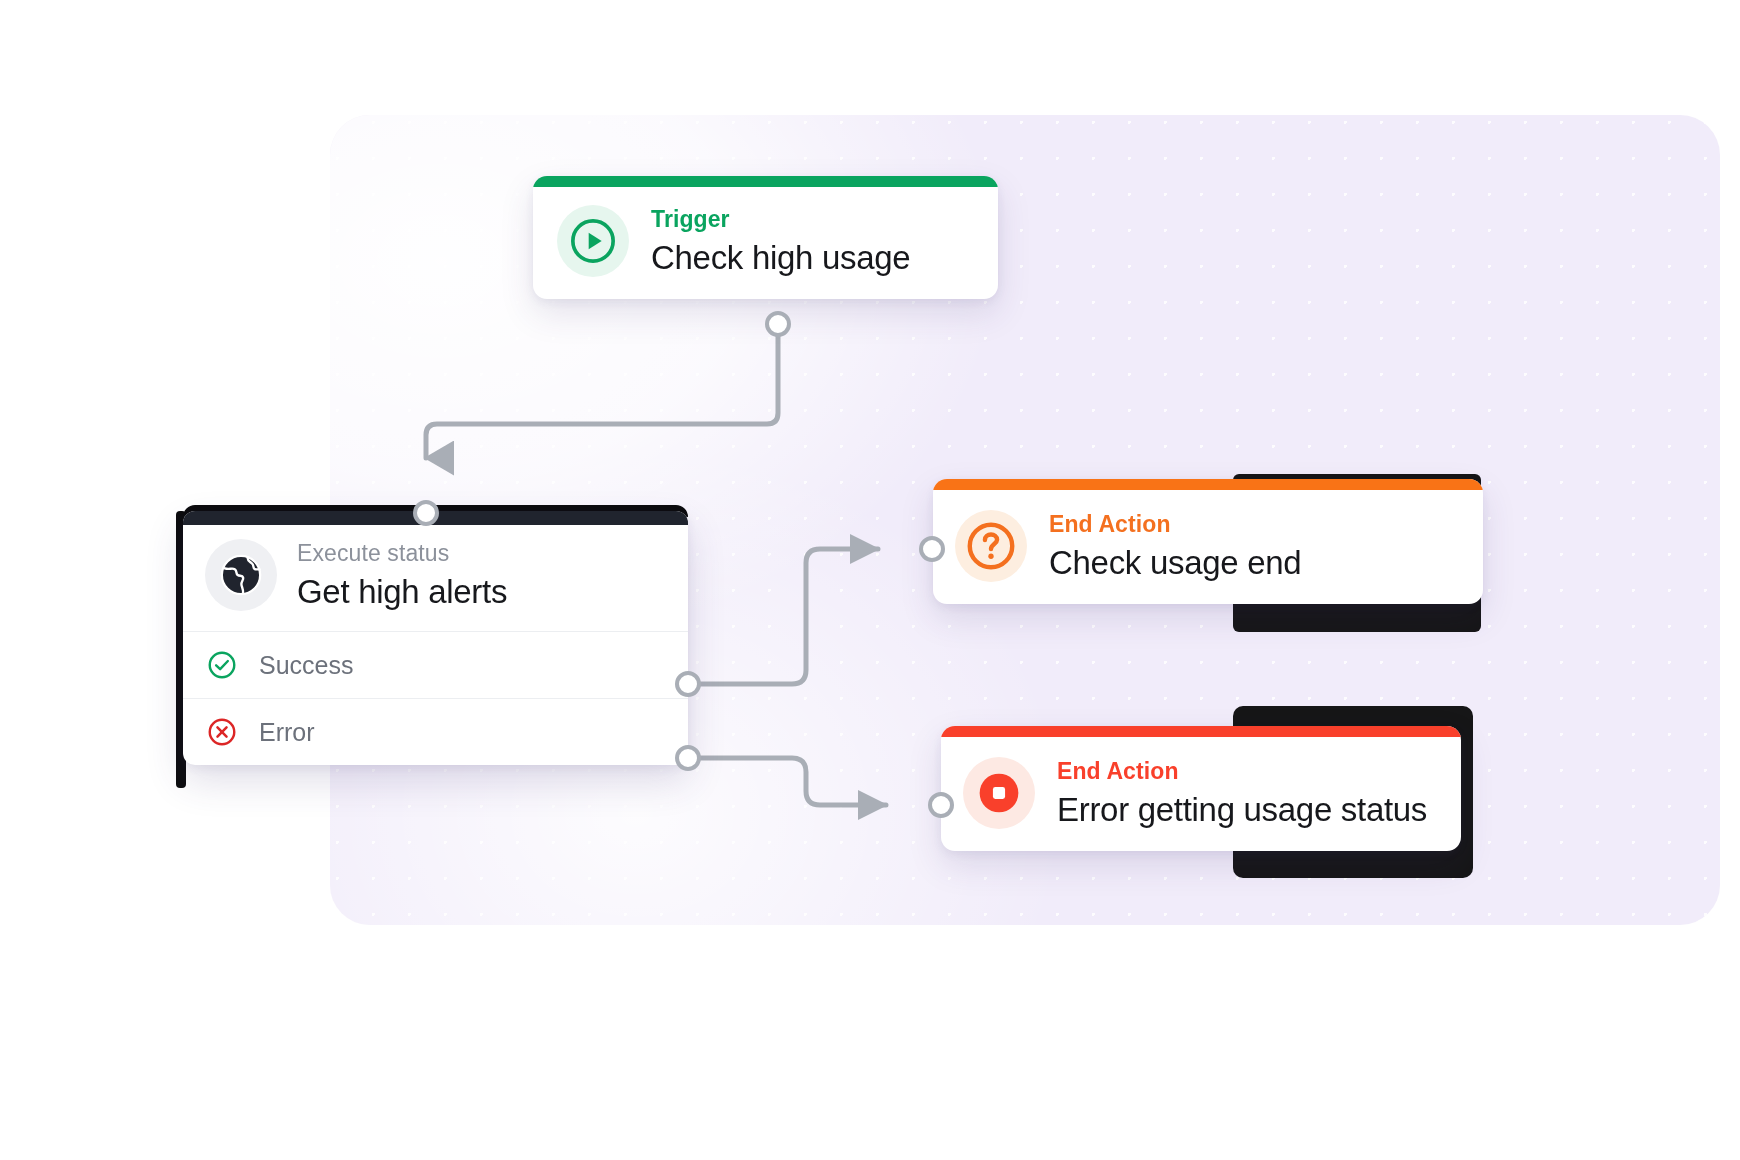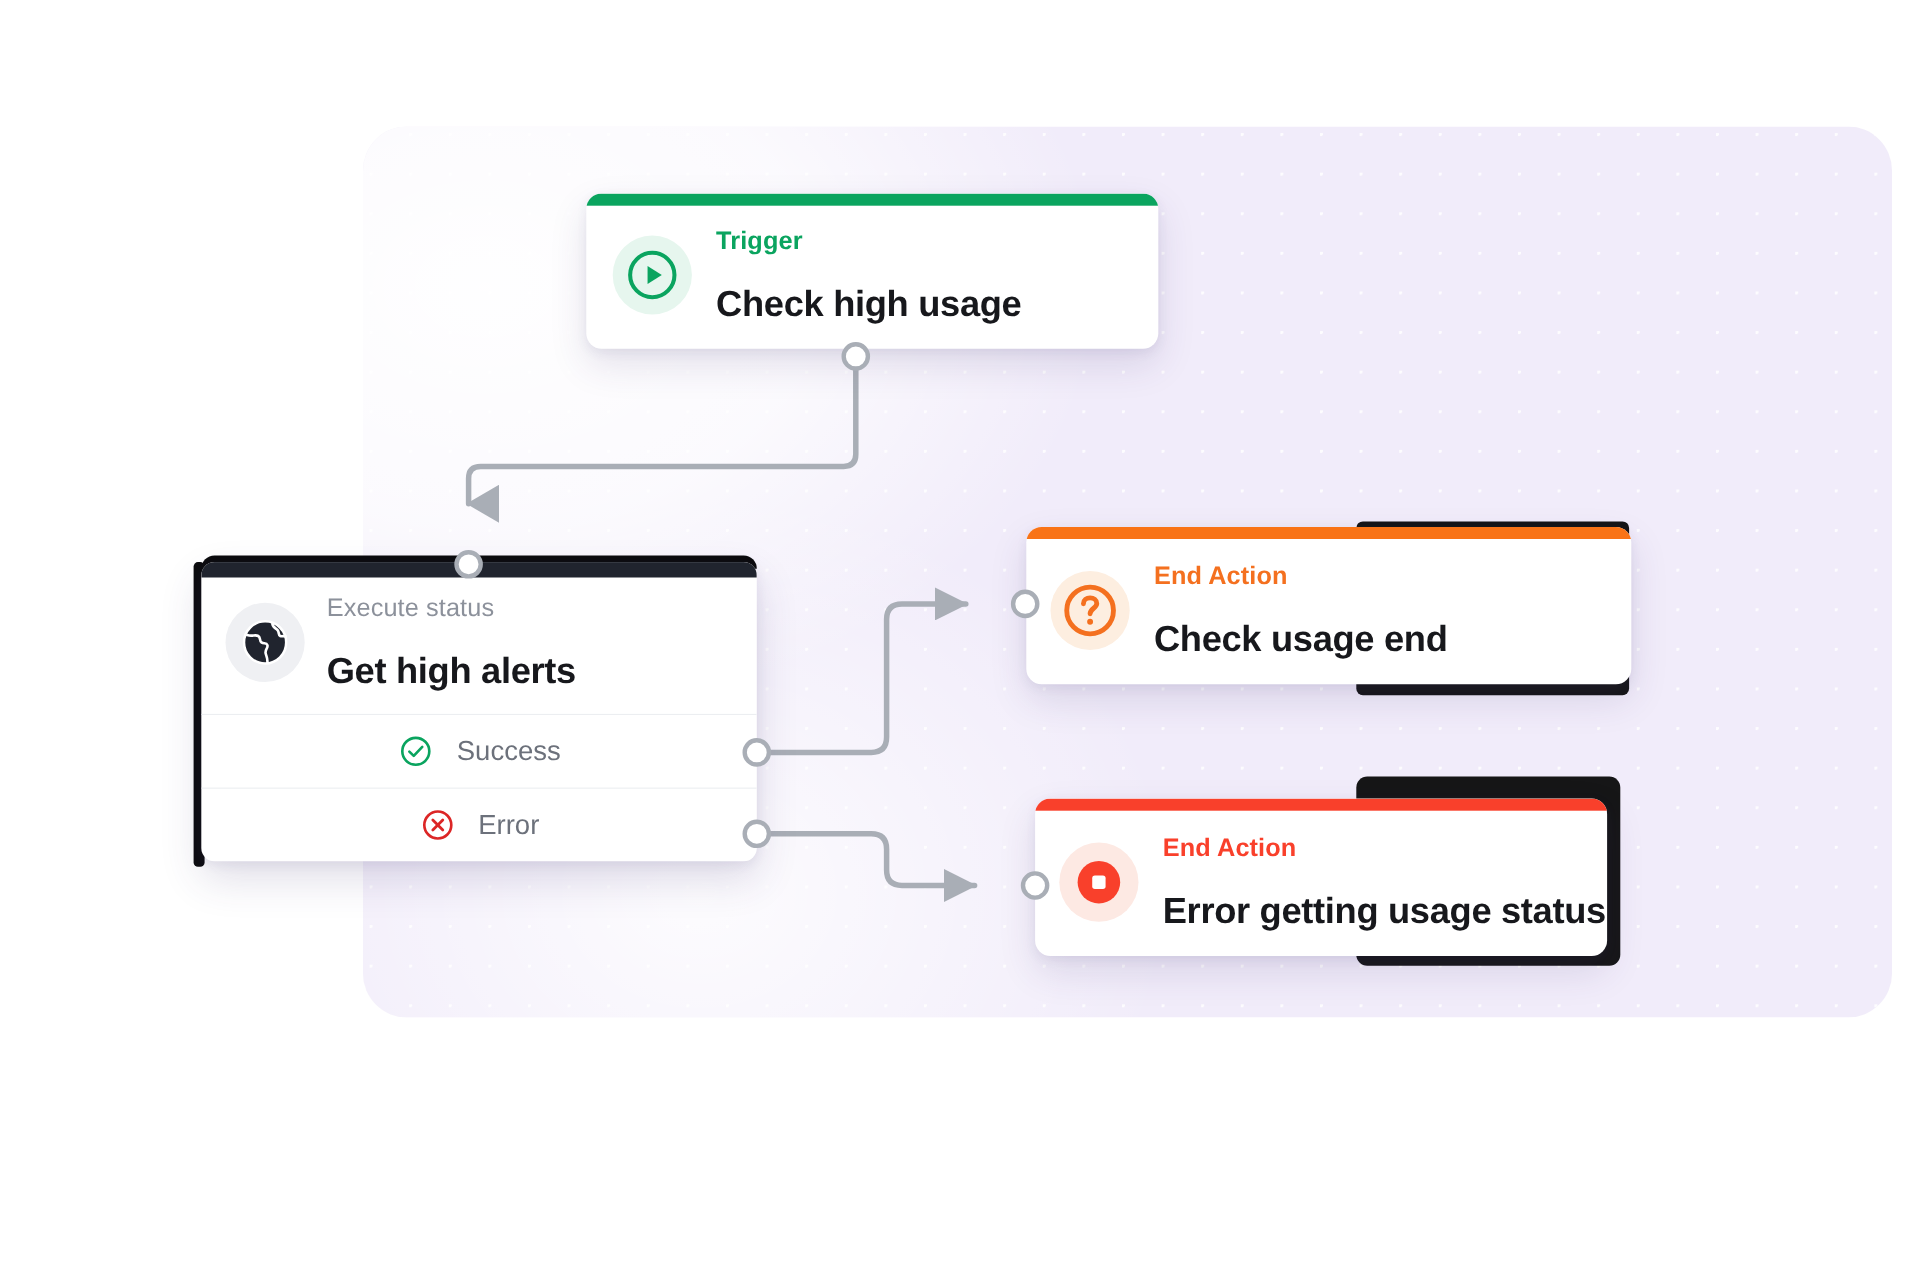--- a/index.html
+++ b/index.html
@@ -86,32 +86,31 @@
     justify-content: center;
   }
   .card-text { display: flex; flex-direction: column; gap: 6px; }
   .kicker {
     font-size: 23px;
     font-weight: 700;
     letter-spacing: .1px;
   }
   .title {
     font-size: 33px;
-    font-weight: 700;
+    font-weight: 400;
     color: #17181c;
     letter-spacing: -0.3px;
     white-space: nowrap;
-    margin-top: 19px;
   }
 
   
   #card-trigger {
     left: 533px;
     top: 176px;
-    width: 520px;
+    width: 465px;
   }
   #card-trigger .accent { background: #0aa45f; }
   #card-trigger .badge { background: #e6f6ee; }
   #card-trigger .kicker { color: #0aa45f; }
   #card-trigger .card-body { padding: 18px 26px 22px 24px; }
 
   
   #card-execute {
     left: 183px;
     top: 511px;
@@ -123,21 +122,20 @@
   #card-execute .badge { background: #eff0f3; }
   #card-execute .kicker { color: #8c919b; font-weight: 400; font-size: 23px; }
   #card-execute .card-body { padding: 14px 26px 20px 22px; gap: 20px; }
   .branch-row {
     display: flex;
     align-items: center;
     gap: 20px;
     padding: 14px 22px;
     border-top: 1px solid #eceef1;
     height: 38px;
-    justify-content: center;
   }
   .branch-label {
     font-size: 25px;
     color: #6c717b;
   }
   .branch-ico {
     width: 34px; height: 34px;
     flex: 0 0 34px;
     display: flex; align-items: center; justify-content: center;
   }

